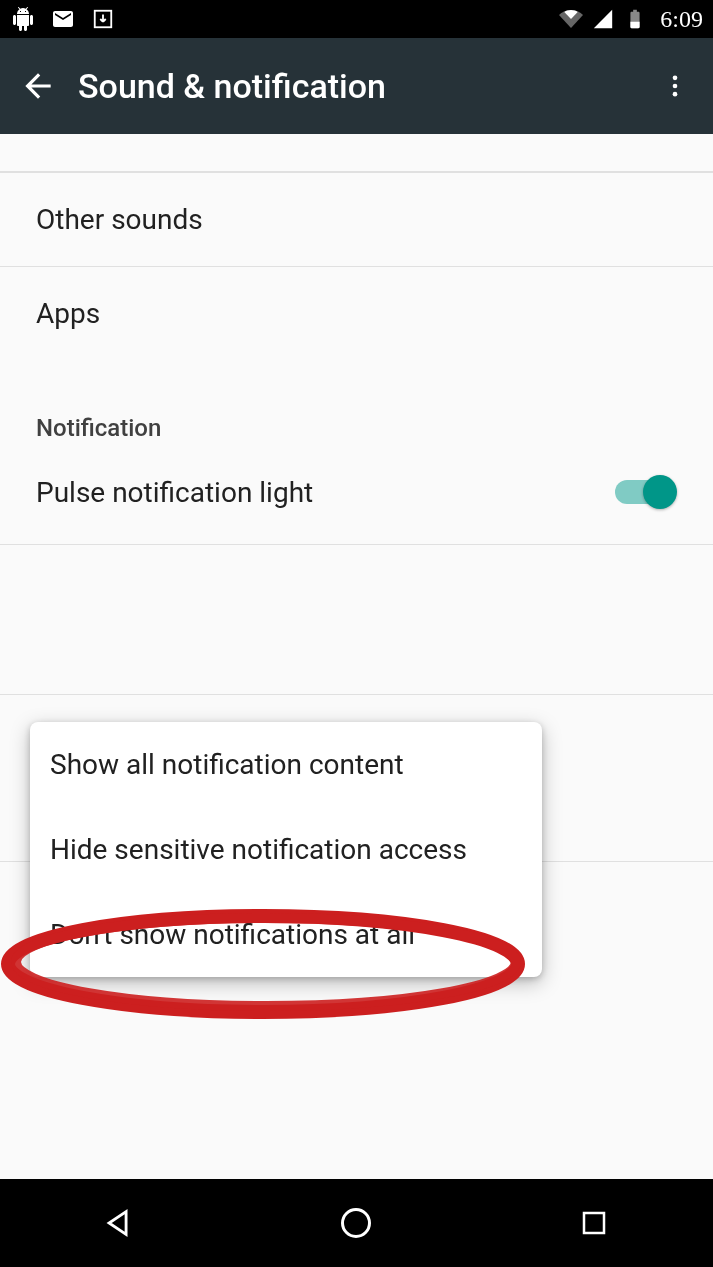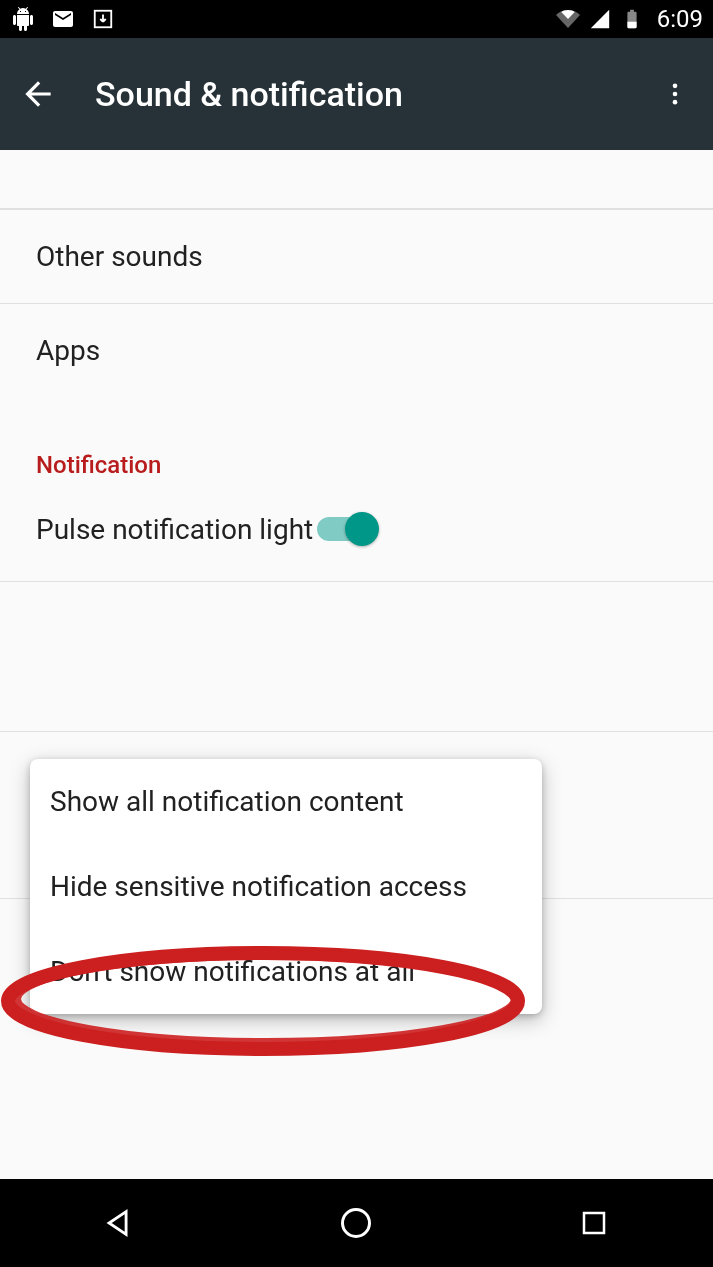--- a/index.html
+++ b/index.html
@@ -15,52 +15,53 @@
       height: 38px;
       background: #000;
       color: #fff;
       display: flex;
       align-items: center;
       justify-content: space-between;
       padding: 0 10px;
       font-size: 22px;
     }
     .status-left { display: flex; align-items: center; gap: 14px; }
-    .status-right { display: flex; align-items: center; gap: 6px; }
+    .status-right { display: flex; align-items: center; gap: 6px; font-family: Liberation Serif, serif; }
     .status-icon { width: 26px; height: 26px; display: flex; align-items: center; justify-content: center; }
     .app-bar {
-      height: 112px;
+      height: 96px;
       background: #263238;
       color: #fff;
       display: flex;
       align-items: center;
       padding: 0 18px;
-      gap: 37px;
+      gap: 20px;
     }
     .back-arrow { width: 40px; height: 40px; cursor: pointer; display: flex; align-items: center; justify-content: center; }
     .app-title { font-size: 34px; font-weight: 500; flex: 1; }
     .overflow-menu { width: 40px; height: 40px; cursor: pointer; display: flex; align-items: center; justify-content: center; }
-    .content { position: relative; margin-top: 21px; }
+    .content { position: relative; }
     .list-item {
       padding: 30px 36px;
       font-size: 28px;
       color: #212121;
       border-top: 1px solid #e0e0e0;
       cursor: pointer;
     }
     .section-header {
       padding: 54px 36px 8px 36px;
       font-size: 24px;
       font-weight: 500;
-      color: #b91c1c;
+      color: #404040;
     }
     .toggle-row {
       padding: 24px 36px 34px 36px;
       display: flex;
       align-items: center;
+      justify-content: space-between;
     }
     .toggle-label { font-size: 28px; color: #212121; }
     .switch {
       width: 66px;
       height: 36px;
       position: relative;
       cursor: pointer;
     }
     .switch-track {
       width: 50px;

